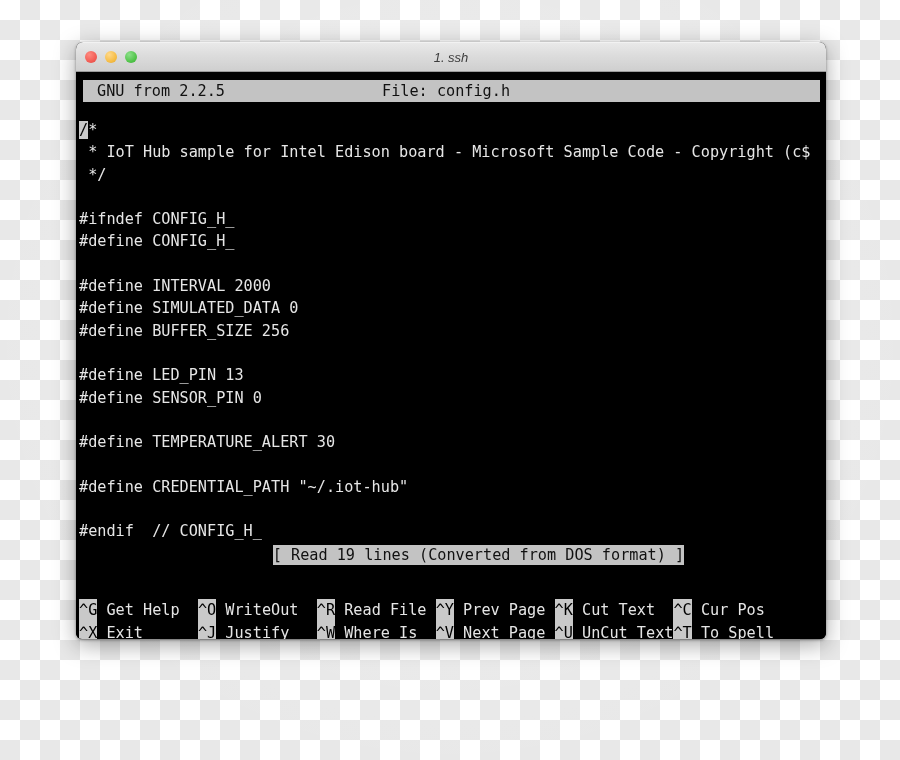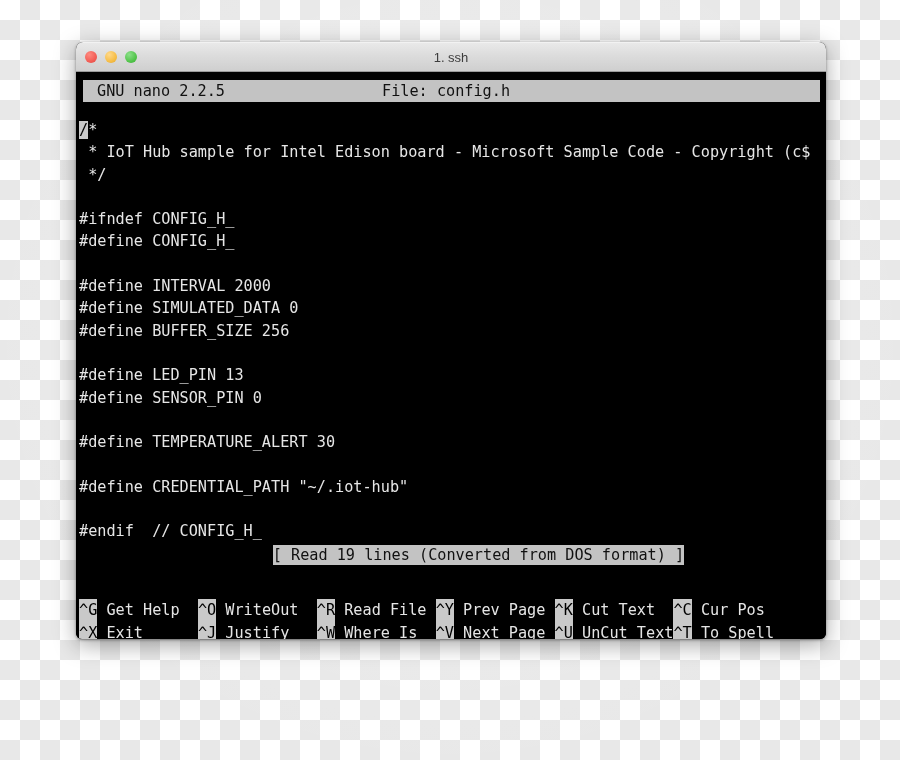--- a/index.html
+++ b/index.html
@@ -68,20 +68,21 @@
   .dot.green  { background: radial-gradient(circle at 35% 30%, #8ce08a, #4fc247 65%, #3da936); }
 
   .window-title {
     position: absolute;
     left: 0; right: 0;
     text-align: center;
     font-size: 13px;
     color: #3d3d3d;
     font-family: "Liberation Sans", sans-serif;
     pointer-events: none;
+    font-style: italic;
   }
 
   
   .terminal {
     background: #000000;
     height: 566px;
     padding: 0;
     position: relative;
     font-family: "DejaVu Sans Mono", "Liberation Mono", monospace;
     font-size: 15.2px;
@@ -171,21 +172,21 @@
       <span class="dot red"></span>
       <span class="dot yellow"></span>
       <span class="dot green"></span>
     </div>
     <div class="window-title">1. ssh</div>
   </div>
 
   <div class="terminal">
 
     <div class="nano-header">
-      <span class="nh-ver">GNU nano 2.2.5</span>
+      <span class="nh-ver">GNU from 2.2.5</span>
       <span class="nh-file">File: config.h</span>
     </div>
 
     <div class="editor"><div class="code-line"><span class="cursor">/</span><span>*</span></div><div class="code-line"><span> * IoT Hub sample for Intel Edison board - Microsoft Sample Code - Copyright (c$</span></div><div class="code-line"><span> */</span></div><div class="code-line"><span></span></div><div class="code-line"><span>#ifndef CONFIG_H_</span></div><div class="code-line"><span>#define CONFIG_H_</span></div><div class="code-line"><span></span></div><div class="code-line"><span>#define INTERVAL 2000</span></div><div class="code-line"><span>#define SIMULATED_DATA 0</span></div><div class="code-line"><span>#define BUFFER_SIZE 256</span></div><div class="code-line"><span></span></div><div class="code-line"><span>#define LED_PIN 13</span></div><div class="code-line"><span>#define SENSOR_PIN 0</span></div><div class="code-line"><span></span></div><div class="code-line"><span>#define TEMPERATURE_ALERT 30</span></div><div class="code-line"><span></span></div><div class="code-line"><span>#define CREDENTIAL_PATH "~/.iot-hub"</span></div><div class="code-line"><span></span></div><div class="code-line"><span>#endif  // CONFIG_H_</span></div></div>
 
     <div class="status-wrap">
       <span class="status-msg">[ Read 19 lines (Converted from DOS format) ]</span>
     </div>
 
     <div class="shortcuts">

